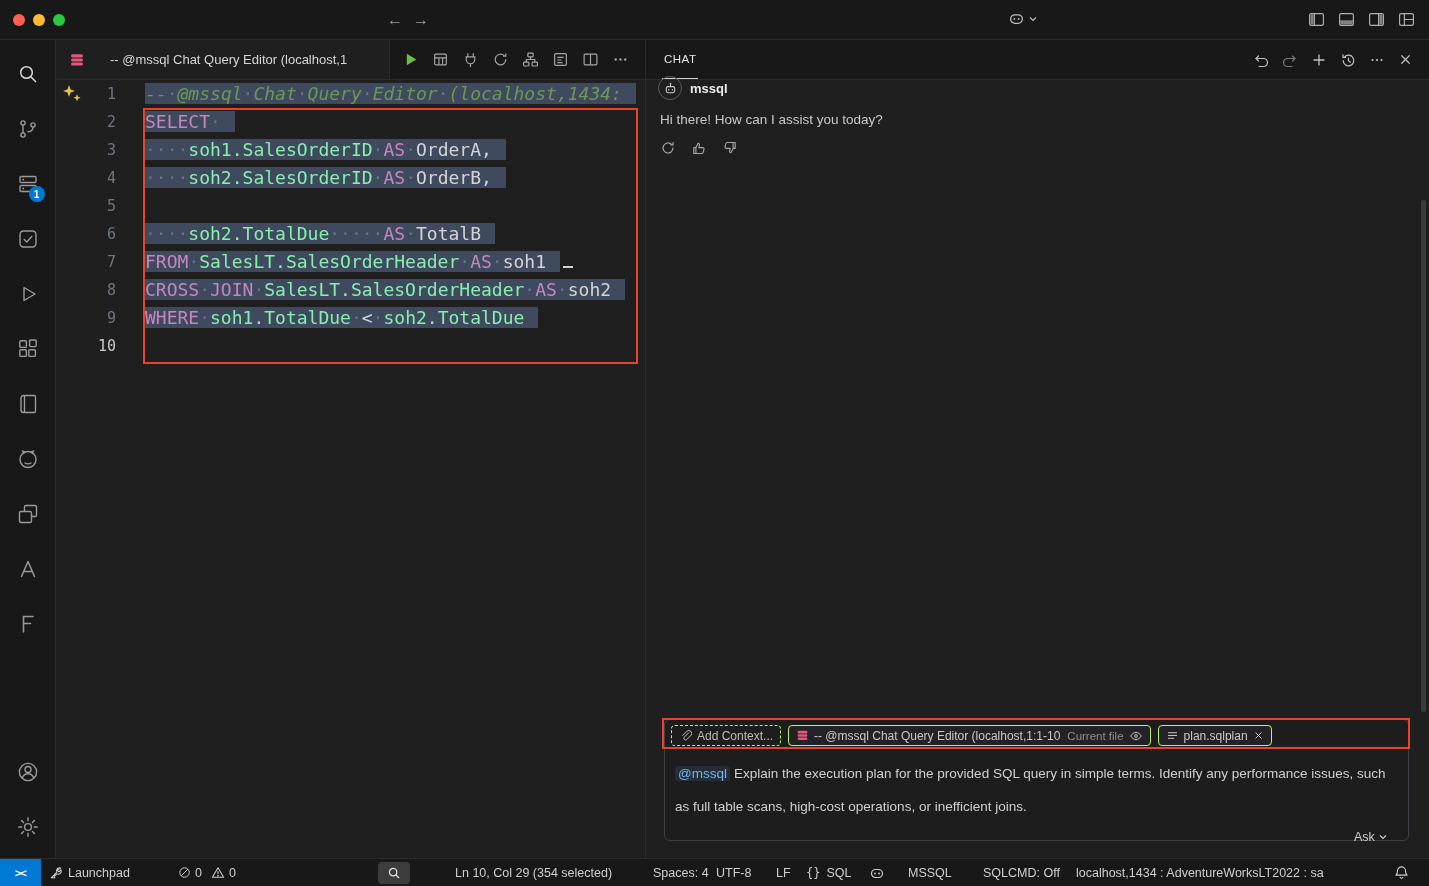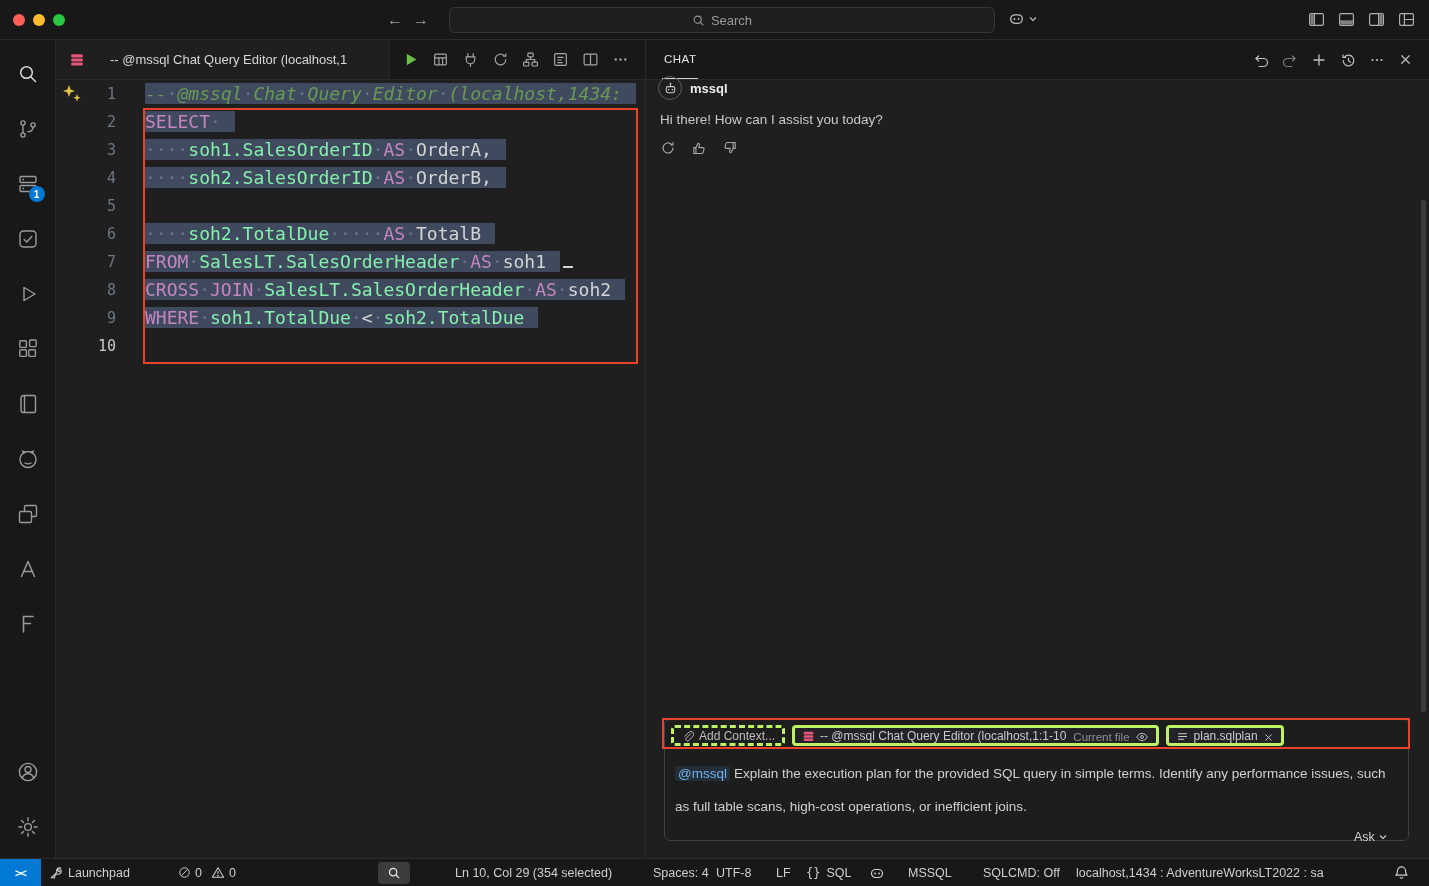--- a/index.html
+++ b/index.html
@@ -76,21 +76,21 @@
     justify-content:center;color:#cfcfcf;flex:none;}
   .msg-author{font-size:13px;font-weight:700;color:#ececec;}
   .msg-text{margin:12px 0 0 2px;font-size:13.5px;color:#c9c9c9;}
   .msg-actions{display:flex;gap:15px;margin:13px 0 0 2px;color:#a8a8a8;align-items:center;}
   #chat-scrollbar{position:absolute;right:3px;top:160px;width:5px;height:512px;background:#3b3b3b;border-radius:2px;}
 
   
   #chat-input{position:absolute;left:18px;right:20px;bottom:17px;height:122px;border:1px solid #3f3f45;
     border-radius:6px;background:#1d1d1e;}
   #chips{display:flex;align-items:center;gap:7px;padding:5px 6px;}
-  .chip{height:21px;display:flex;align-items:flex-end;gap:5px;border:3px solid #bef264;border-radius:4px;
+  .chip{height:21px;display:flex;align-items:center;gap:5px;border:1px solid #bef264;border-radius:4px;
     padding:0 7px;font-size:12px;color:#c9c9c9;background:#232327;white-space:nowrap;}
   .chip.add{border-style:dashed;background:transparent;color:#bdbdbd;}
   .chip .dim{color:#8f8f8f;font-size:11.5px;margin-left:2px;}
   #chat-text{padding:6px 10px 2px;font-size:13.5px;line-height:33px;color:#d0d0d0;}
   .mention{color:#6fb3f2;background:rgba(86,156,214,.14);border-radius:3px;padding:0 3px;margin-right:4px;}
   #input-bar{display:flex;align-items:center;padding:5px 10px 0;color:#c6c6c6;}
   #input-bar .bar-left{display:flex;gap:13px;align-items:center;}
   #input-bar .bar-right{margin-left:auto;display:flex;gap:13px;align-items:center;font-size:12.5px;color:#cfcfcf;flex-direction:column;}
   .dd{display:flex;align-items:center;gap:4px;}
   .at-glyph{font-size:15px;color:#c8c8c8;}
@@ -121,29 +121,20 @@
 <body>
 
 <div id="app">
 
   <div id="titlebar">
     <div id="tl-close" class="traffic"></div>
     <div id="tl-min" class="traffic"></div>
     <div id="tl-max" class="traffic"></div>
     <div id="nav-back" class="nav-arrow">←</div>
     <div id="nav-fwd" class="nav-arrow">→</div>
-    <div id="search-box">
-      <span>
-        <svg width="13" height="13" viewBox="0 0 16 16" stroke="currentColor" fill="none" stroke-width="1.3" stroke-linecap="round">
-            <circle cx="7" cy="7" r="4.4"></circle>
-            <path d="M10.3 10.3l3.2 3.2"></path>
-          </svg>
-      </span>
-      <span>Search</span>
-    </div>
     <div id="copilot-menu">
       <span>
         <svg width="17" height="17" viewBox="0 0 16 16" stroke="currentColor" fill="none" stroke-width="1.2">
             <rect x="2.5" y="4.5" width="11" height="8" rx="4"></rect>
             <circle cx="6" cy="8.5" r=".9" fill="currentColor" stroke="none"></circle>
             <circle cx="10" cy="8.5" r=".9" fill="currentColor" stroke="none"></circle>
           </svg>
       </span>
       <span>
         <svg width="8" height="6" viewBox="0 0 8 6" stroke="currentColor" fill="none" stroke-width="1.2">

